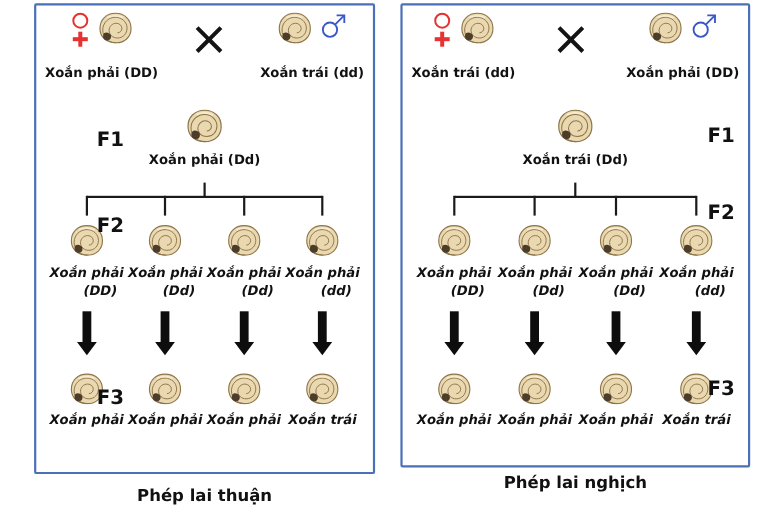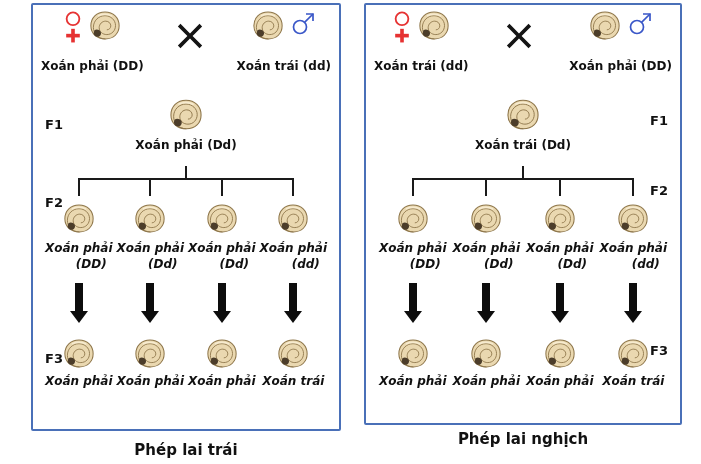--- a/index.html
+++ b/index.html
@@ -8,21 +8,21 @@
     width:701px; height:464px; position:relative; overflow:hidden;
     font-family:"DejaVu Sans", sans-serif; color:#111;
   }
   .panel {
     position:absolute; top:3px; background:#fff;
     border:2px solid #4a70b8; border-radius:2px;
   }
   .panel.left  { left:31px;  width:310px; height:428px; }
   .panel.right { left:364px; width:318px; height:422px; }
 
-  .gen { position:absolute; font-weight:bold; font-size:13px; }
+  .gen { position:absolute; font-weight:bold; font-size:18px;margin-left:43px; }
   .panel.left  .gen { left:12px; }
   .panel.right .gen { right:12px; }
   .panel.left  .gen1 { top:112px; } .panel.left  .gen2 { top:190px; } .panel.left  .gen3 { top:346px; }
   .panel.right .gen1 { top:108px; } .panel.right .gen2 { top:178px; } .panel.right .gen3 { top:338px; }
 
   .parents { display:flex; justify-content:space-between; align-items:flex-start; padding:6px 8px 0 8px; }
   .parent { display:flex; flex-direction:column; align-items:center; }
   .ptop { display:flex; align-items:flex-start; gap:6px; height:40px; }
   .lbl { font-weight:bold; font-size:12px; white-space:nowrap; text-align:center; margin-top:8px; }
   .crossx { margin-top:12px; flex:0 0 auto; }
@@ -204,21 +204,21 @@
       <div class="lbl">Xoắn phải</div>
     </div>
     <div class="cell">
       <svg class="snail">
           <use href="#snail"></use>
         </svg>
       <div class="lbl">Xoắn trái</div>
     </div>
   </div>
 </div>
-<div class="caption left">Phép lai trái</div>
+<div class="caption left">Phép lai thuận</div>
 
 <div class="panel right">
   <div class="gen gen1">F1</div>
   <div class="gen gen2">F2</div>
   <div class="gen gen3">F3</div>
 
   <div class="parents">
     <div class="parent">
       <div class="ptop">
         <svg class="sex female">

